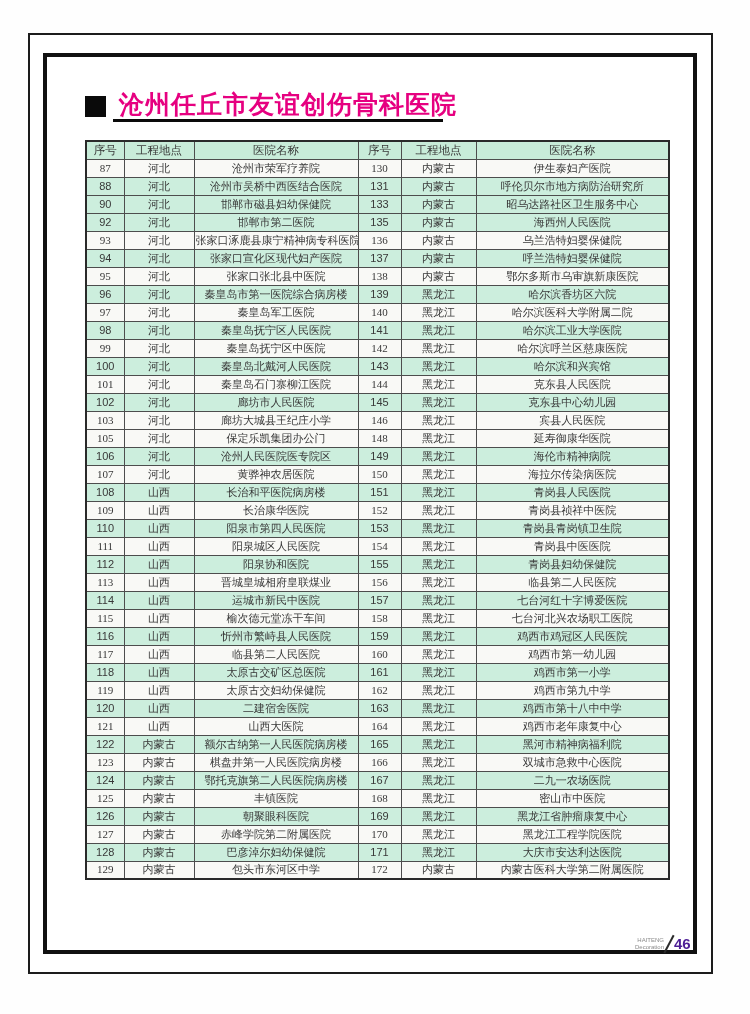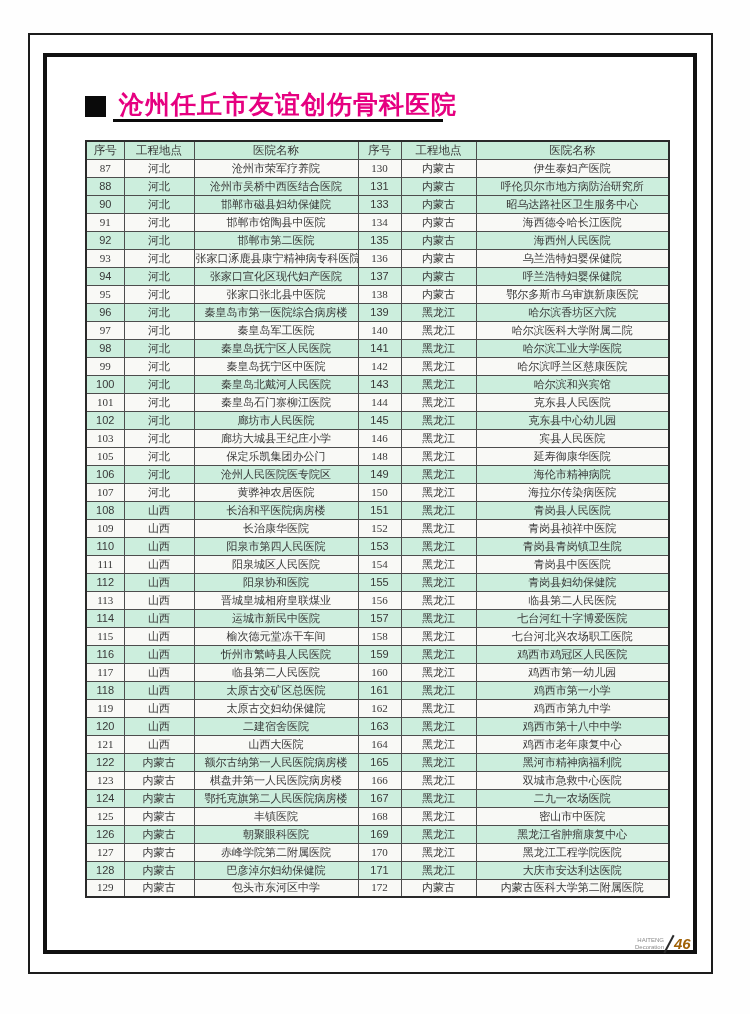--- a/index.html
+++ b/index.html
@@ -95,22 +95,21 @@
     left: 40px; top: 1px;
     width: 1.5px; height: 20px;
     background: #2a2a2a;
     transform: rotate(28deg);
   }
   .page-number {
     position: absolute;
     left: 46px; top: 2px;
     font-size: 15px;
     font-weight: bold;
-    color: #a16207;
-    font-style: italic;
+    color: #4c1d95;
   }
 </style>
 </head>
 <body>
 
 <div class="frame-outer"></div>
 <div class="frame-inner"></div>
 
 <div class="title-wrap">
   <div class="title-bullet"></div>
@@ -155,28 +154,20 @@
         <td>呼伦贝尔市地方病防治研究所</td>
       </tr>
       <tr class="green">
         <td>90</td>
         <td>河北</td>
         <td>邯郸市磁县妇幼保健院</td>
         <td>133</td>
         <td>内蒙古</td>
         <td>昭乌达路社区卫生服务中心</td>
       </tr>
-      <tr class="white">
-        <td>91</td>
-        <td>河北</td>
-        <td>邯郸市馆陶县中医院</td>
-        <td>134</td>
-        <td>内蒙古</td>
-        <td>海西德令哈长江医院</td>
-      </tr>
       <tr class="green">
         <td>92</td>
         <td>河北</td>
         <td>邯郸市第二医院</td>
         <td>135</td>
         <td>内蒙古</td>
         <td>海西州人民医院</td>
       </tr>
       <tr class="white">
         <td>93</td>

